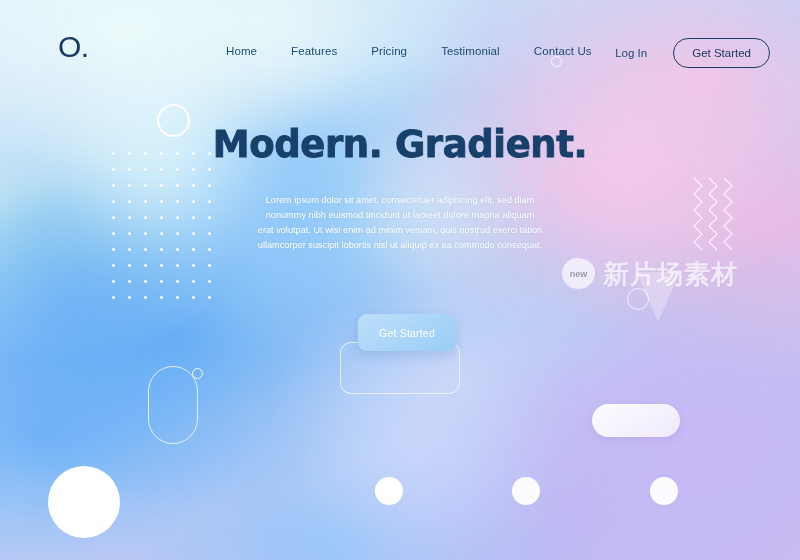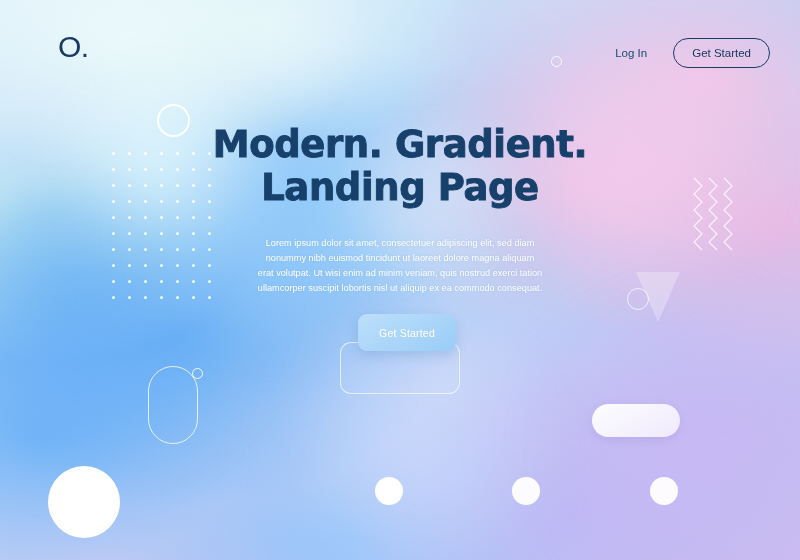--- a/index.html
+++ b/index.html
@@ -280,36 +280,46 @@
   <div class="decor pill-white"></div>
 
   <div class="decor circle-xl"></div>
   <div class="decor circle-s1"></div>
   <div class="decor circle-s2"></div>
   <div class="decor circle-s3"></div>
 
   <nav class="navbar">
     <div class="logo">O.</div>
 
+    <div class="nav-links">
+      <a class="nav-link">Home</a>
+      <a class="nav-link">Features</a>
+      <a class="nav-link">Pricing</a>
+      <a class="nav-link">Testimonial</a>
+      <a class="nav-link">Contact Us</a>
+    </div>
 
     <div class="nav-dot-circle"></div>
 
     <div class="nav-right">
       <a class="login-link">Log In</a>
       <button class="cta-outline">Get Started</button>
     </div>
   </nav>
 
   <section class="hero">
     <h1 class="headline">
       <span>Modern. Gradient.</span><br>
-      <span>Landing Page</span>
     </h1>
     <p class="subcopy">Lorem ipsum dolor sit amet, consectetuer adipiscing elit, sed diam nonummy nibh euismod tincidunt ut laoreet dolore magna aliquam erat volutpat. Ut wisi enim ad minim veniam, quis nostrud exerci tation ullamcorper suscipit lobortis nisl ut aliquip ex ea commodo consequat.</p>
   </section>
 
   <div class="cta-group">
     <div class="cta-outline-box"></div>
     <button class="cta-solid">Get Started</button>
   </div>
 
+  <div class="watermark">
+    <span class="wm-badge">new</span>
+    <span class="wm-text">新片场素材</span>
+  </div>
 
 </div>
 
 </body></html>

